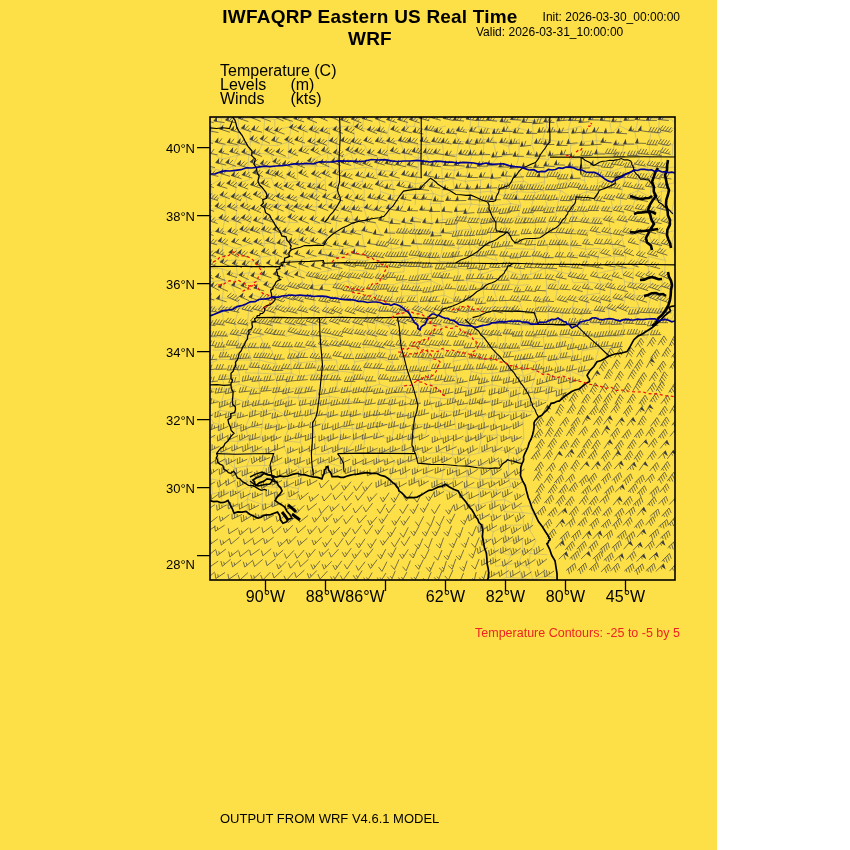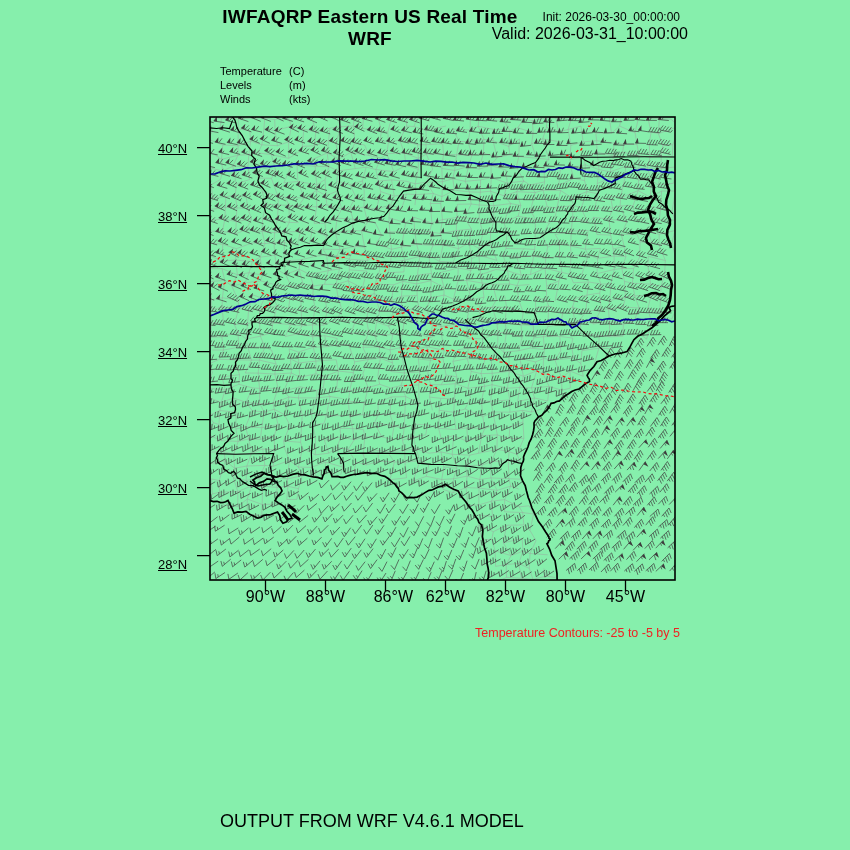--- a/index.html
+++ b/index.html
@@ -1,29 +1,29 @@
 <!DOCTYPE html>
 <html><head>
 <meta charset="utf-8">
 <style>
   html,body{margin:0;padding:0;background:#ffffff;}
-  #page{position:relative;width:850px;height:850px;background:#86efac;overflow:hidden;
+  #page{position:relative;width:717px;height:850px;background:#fde047;overflow:hidden;
         font-family:"Liberation Sans","DejaVu Sans",sans-serif;color:#000;}
   .abs{position:absolute;}
   #title{top:6px;left:205px;width:330px;text-align:center;font-size:19px;font-weight:bold;letter-spacing:0.2px;}
   #init-line{top:10px;left:480px;width:200px;text-align:right;font-size:12px;font-weight:normal;}
-  #valid-line{top:25px;left:488px;width:200px;text-align:right;font-size:16px;}
-  #field-legend{top:64px;left:220px;font-size:11px;line-height:14px;}
+  #valid-line{top:25px;left:476px;width:200px;font-size:12px;}
+  #field-legend{top:64px;left:220px;font-size:16px;line-height:14px;}
   .fieldrow span.fname{display:inline-block;min-width:66px;}
   #map-svg{top:0;left:0;}
-  .lat-label{position:absolute;left:158px;width:46px;font-size:13px;text-decoration:underline;}
+  .lat-label{position:absolute;left:149px;width:46px;text-align:right;font-size:13px;}
   .lon-label{position:absolute;width:48px;text-align:center;font-size:16px;top:588px;}
   #caption-height{top:600px;left:380px;width:300px;text-align:right;font-size:12.5px;}
   #caption-temp{top:626px;left:380px;width:300px;text-align:right;font-size:12.5px;}
-  #footer1{top:811px;left:220px;font-size:18px;}
+  #footer1{top:811px;left:220px;font-size:13px;}
   #footer2{top:825px;left:220px;font-size:12.5px;}
 </style>
 </head>
 <body>
 
 <div id="page">
   <div id="title" class="abs">IWFAQRP Eastern US Real Time WRF</div>
   <div id="init-line" class="abs">Init: 2026-03-30_00:00:00</div>
   <div id="valid-line" class="abs">Valid: 2026-03-31_10:00:00</div>
 
@@ -89,21 +89,21 @@
       <div class="lat-label" style="top: 208.6px;">38°N</div>
       <div class="lat-label" style="top: 276.6px;">36°N</div>
       <div class="lat-label" style="top: 344.6px;">34°N</div>
       <div class="lat-label" style="top: 412.6px;">32°N</div>
       <div class="lat-label" style="top: 480.6px;">30°N</div>
       <div class="lat-label" style="top: 548.6px; margin-top: 8px;">28°N</div>
     </div>
   <div id="lon-labels">
       <div class="lon-label" style="left: 241.5px;">90°W</div>
       <div class="lon-label" style="left: 301.5px;">88°W</div>
-      <div class="lon-label" style="left: 365px; text-align: right;">86°W</div>
+      <div class="lon-label" style="left: 341px;">86°W</div>
       <div class="lon-label" style="left: 421.5px;">62°W</div>
       <div class="lon-label" style="left: 481.5px;">82°W</div>
       <div class="lon-label" style="left: 541.5px;">80°W</div>
       <div class="lon-label" style="left: 601.5px;">45°W</div>
     </div>
 
   <div id="caption-temp" class="abs" style="color: rgb(238, 34, 34);">Temperature Contours: -25 to -5 by 5</div>
 
   <div id="footer1" class="abs">OUTPUT FROM WRF V4.6.1 MODEL</div>
 </div>

